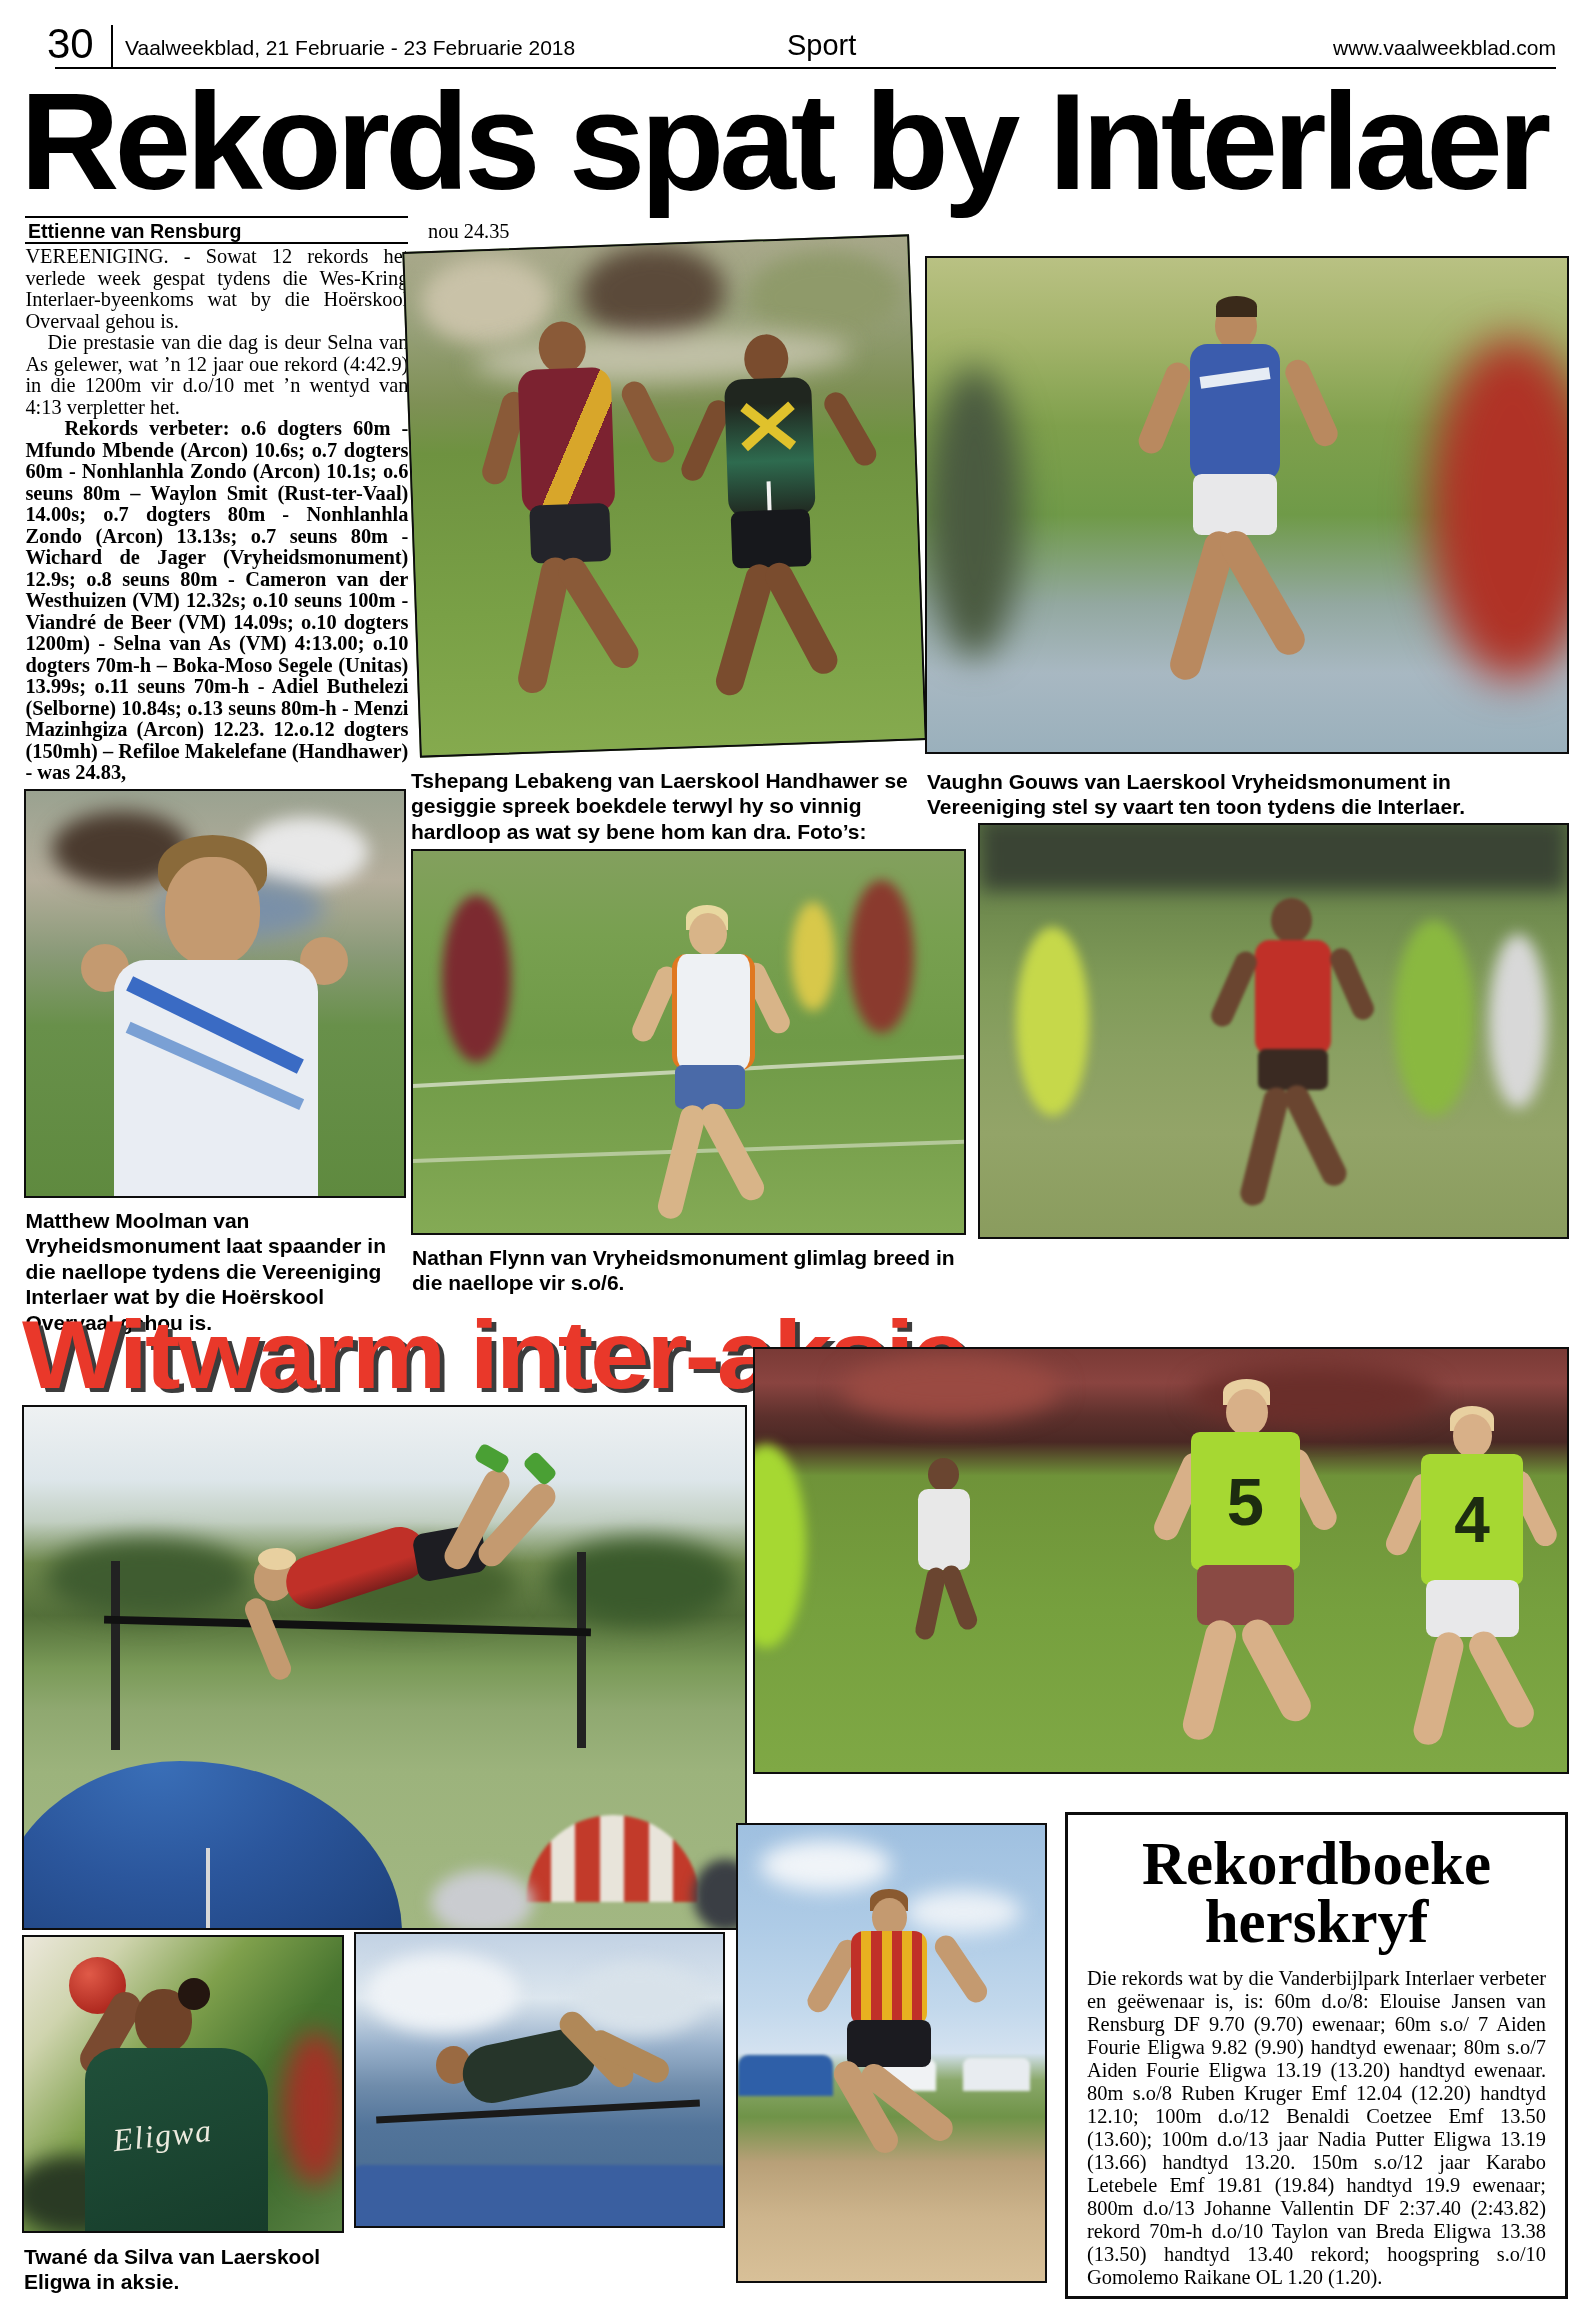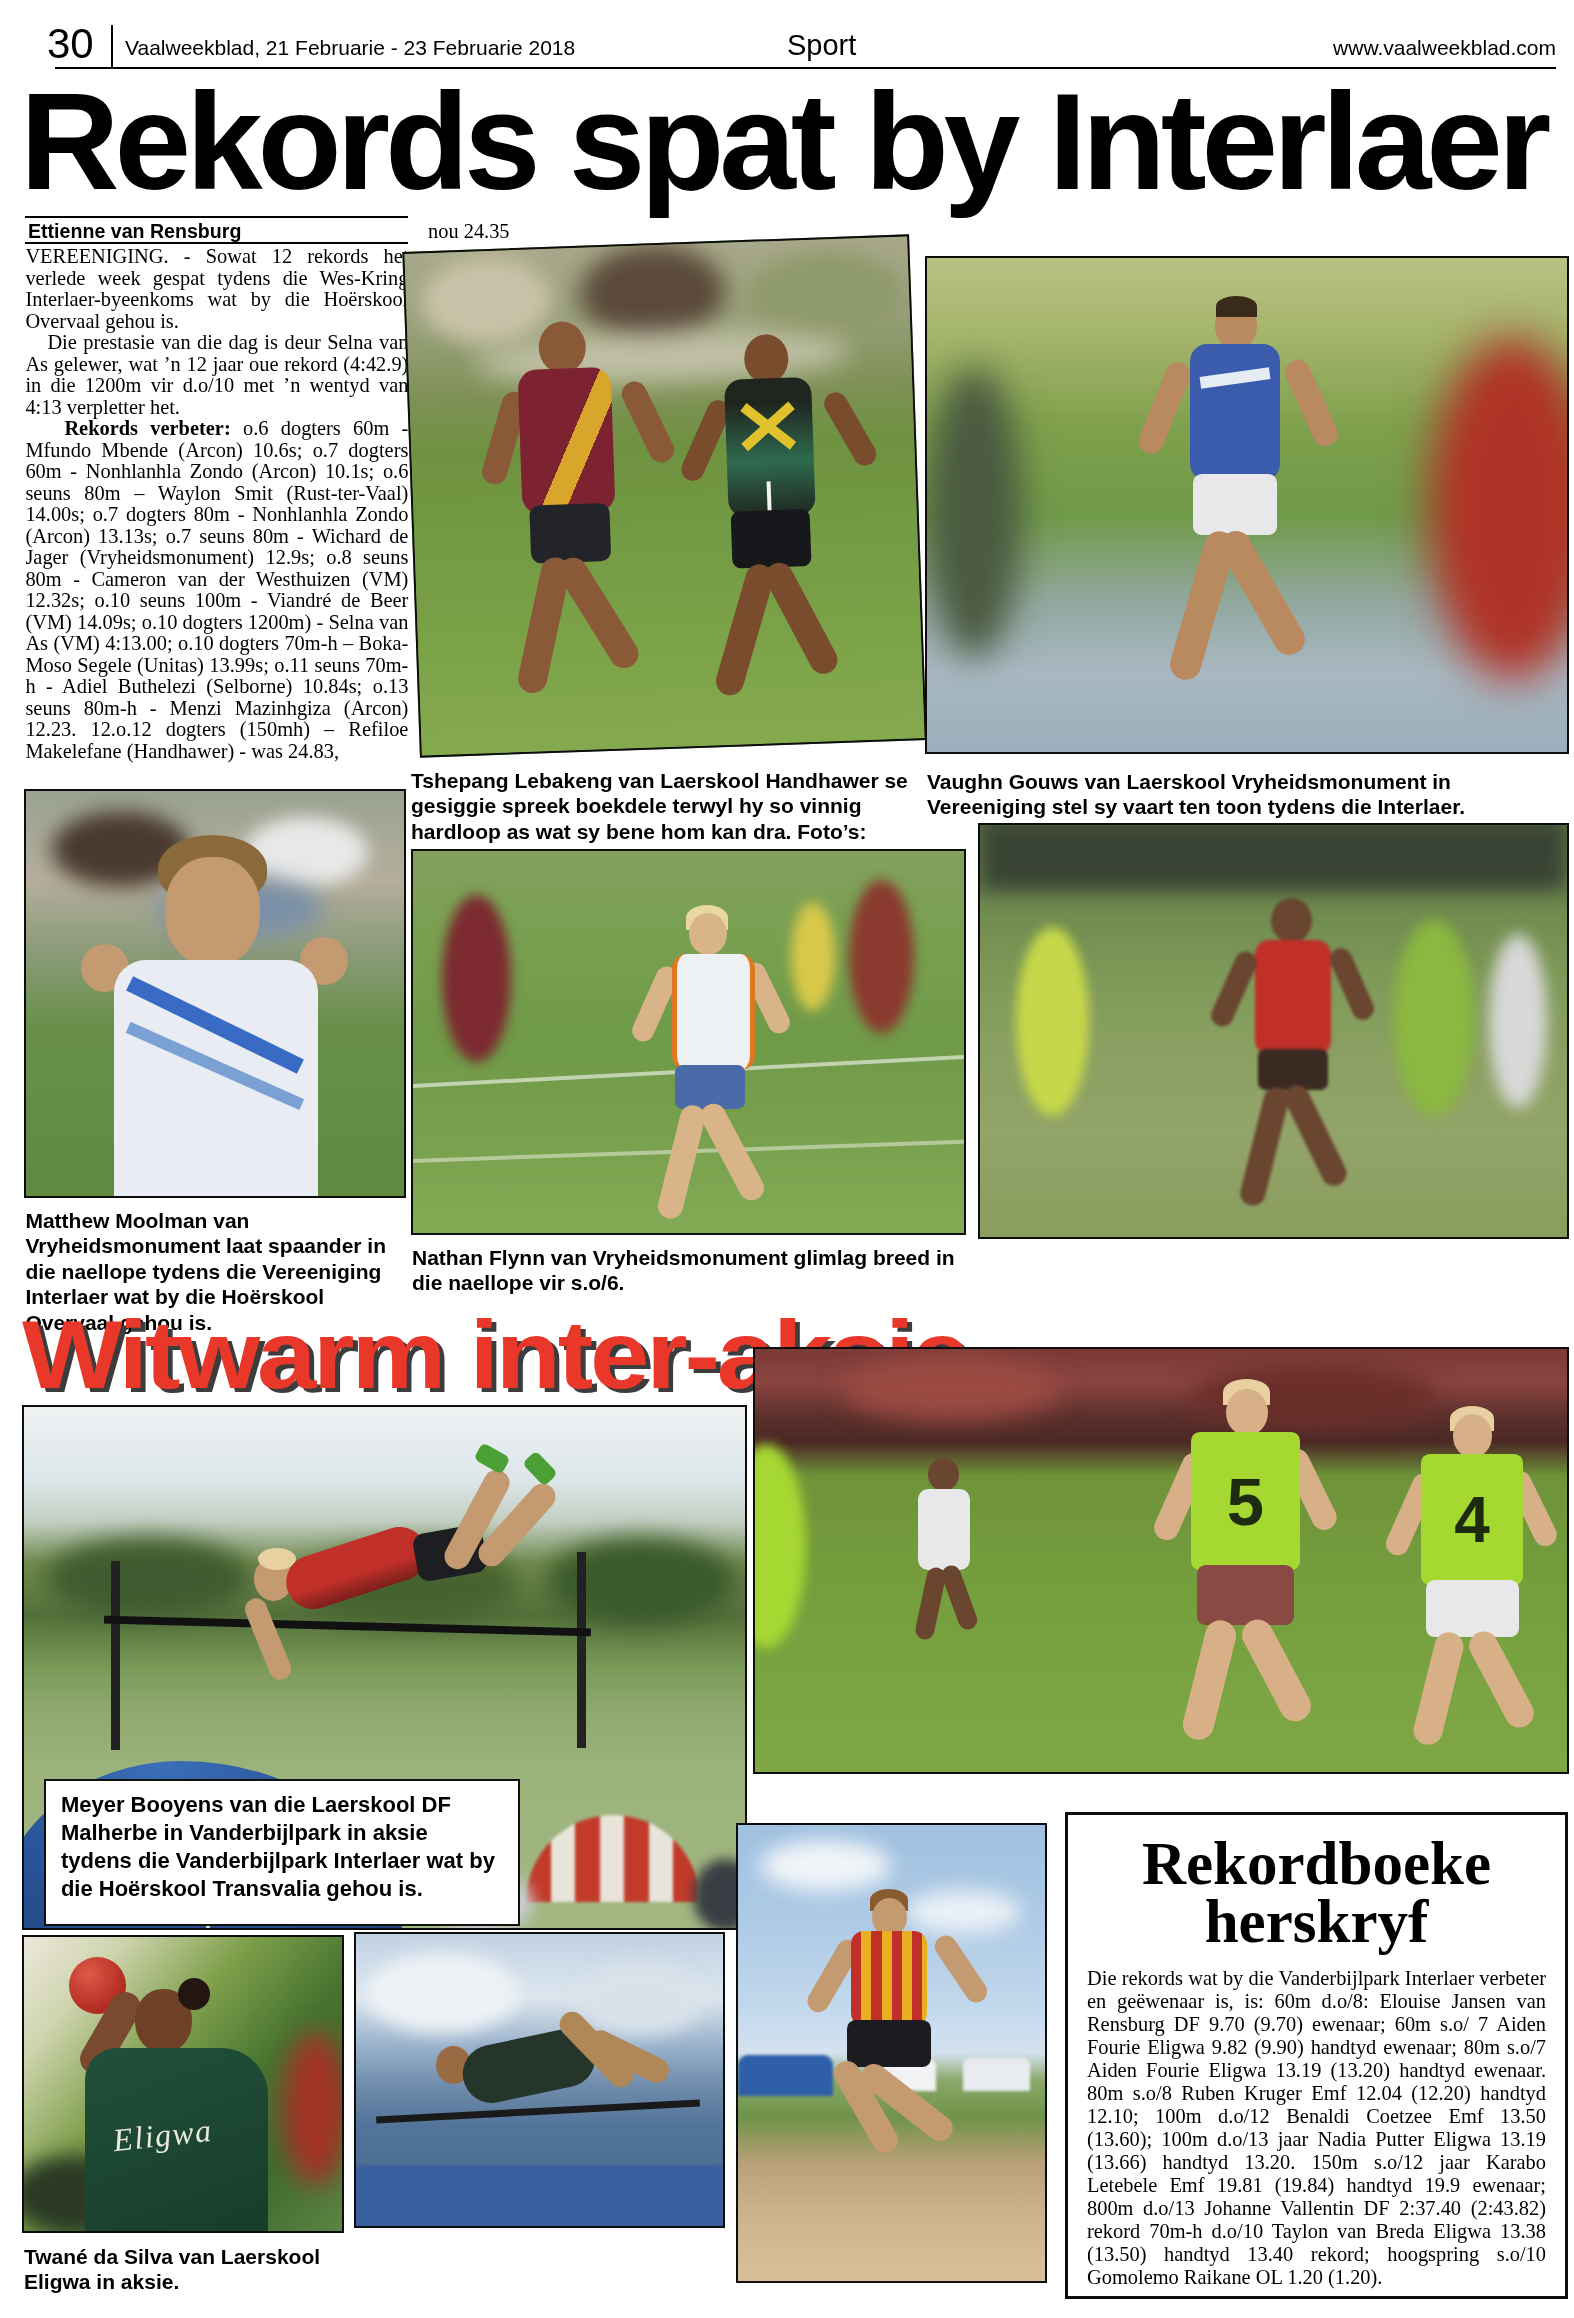--- a/index.html
+++ b/index.html
@@ -22,21 +22,21 @@
                    text-shadow:4.4px 3.6px 0 #3c3c3c;}
   
   #byline-rule-top{left:25.4px;top:216px;width:383px;height:2.2px;background:#000;}
   #byline{left:28px;top:220px;font-size:19.6px;font-weight:bold;}
   #byline-rule-bottom{left:25.4px;top:242px;width:383px;height:2.2px;background:#000;}
   #continuation{left:428px;top:220px;font-size:20.4px;}
   #col1{left:25.4px;top:246px;width:383px;font-family:"Liberation Serif",serif;
         font-size:20.4px;line-height:21.5px;text-align:justify;}
   #col1 p{margin:0;}
   .ind{text-indent:22px;}
-  .ind2{text-indent:39px;}
+  .ind2{text-indent:39px;font-weight:bold;}
   
   .ph{position:absolute;border:2.9px solid #0d0d0d;overflow:hidden;background:#7a9b5a;}
   .blob{position:absolute;border-radius:50%;}
   .part{position:absolute;}
   
   .caption{position:absolute;font-weight:bold;font-size:21px;line-height:25.4px;color:#000;}
   #caption-johan{left:8.7px;top:329px;width:640px;font-weight:bold;font-size:21px;
                  line-height:30px;color:#101408;}
   .whitebox{position:absolute;background:#fff;border:2.2px solid #111;}
   .whitebox .wtext{margin:10.2px 14.5px;font-weight:bold;font-size:22px;line-height:28px;}
@@ -234,23 +234,20 @@
       <div class="part" style="left:262px;top:-13px;width:26px;height:102px;background:#c49a70;border-radius:13px;transform:rotate(42deg);"></div>
       <div class="part" style="left:234px;top:-38px;width:32px;height:19px;background:#4aa034;border-radius:5.8px;transform:rotate(30deg);"></div>
       <div class="part" style="left:282px;top:-28px;width:32px;height:19px;background:#4aa034;border-radius:5.8px;transform:rotate(46deg);"></div>
       <div class="part" style="left:14.5px;top:109px;width:22px;height:86px;background:#c49a70;border-radius:11px;transform:rotate(-22deg);"></div>
     </div>
     <div class="part" style="left:-29px;bottom:-22px;width:407px;height:189px;background:radial-gradient(ellipse at 40% 0,#3a6fb8 0%,#2b569c 45%,#1d3f78 100%);border-radius:50% 60% 0 0/95% 100% 0 0;"></div>
     <div class="part" style="left:182px;bottom:0;width:4.4px;height:80px;background:#d8d8d8;"></div>
     <div class="part" style="left:502px;bottom:26px;width:174px;height:87px;background:repeating-linear-gradient(90deg,#c23a2a 0 25px,#e8e4da 25px 49px);border-radius:87px 87px 0 0;filter:blur(1.5px);"></div>
     <div class="blob" style="left:407px;bottom:-7.3px;width:102px;height:65px;background:#caccd0;filter:blur(7.3px);"></div>
     <div class="blob" style="left:669px;bottom:-4.4px;width:65px;height:73px;background:#3a3e44;filter:blur(5.8px);"></div>
-    <div class="whitebox" style="left:20.4px;top:372px;width:472px;height:143px;">
-      <div class="wtext">Meyer Booyens van die Laerskool DF Malherbe in Vanderbijlpark in aksie tydens die Vanderbijlpark Interlaer wat by die Hoërskool Transvalia gehou is.</div>
-    </div>
   </div>
 
   <div class="abs" id="record-box">
     <div class="rhead">Rekordboeke</div>
     <div class="rhead" style="margin-top:0;">herskryf</div>
     <div id="record-body">Die rekords wat by die Vanderbijlpark Interlaer verbeter en geëwenaar is, is: 60m d.o/8: Elouise Jansen van Rensburg DF 9.70 (9.70) ewenaar; 60m s.o/ 7 Aiden Fourie Eligwa 9.82 (9.90) handtyd ewenaar; 80m s.o/7 Aiden Fourie Eligwa 13.19 (13.20) handtyd ewenaar. 80m s.o/8 Ruben Kruger Emf 12.04 (12.20) handtyd 12.10; 100m d.o/12 Benaldi Coetzee Emf 13.50 (13.60); 100m d.o/13 jaar Nadia Putter Eligwa 13.19 (13.66) handtyd 13.20. 150m s.o/12 jaar Karabo Letebele Emf 19.81 (19.84) handtyd 19.9 ewenaar; 800m d.o/13 Johanne Vallentin DF 2:37.40 (2:43.82) rekord 70m-h d.o/10 Taylon van Breda Eligwa 13.38 (13.50) handtyd 13.40 rekord; hoogspring s.o/10 Gomolemo Raikane OL 1.20 (1.20).</div>
   </div>
 
   <div class="ph" style="left:736px;top:1823px;width:307px;height:456px;">
     <div class="part" style="inset:0;background:linear-gradient(180deg,#9fc0e0 0%,#aecbe6 22%,#c2d8ec 40%,#d4e2f0 50%,#8aa86a 56%,#6f9348 64%,#b8a078 74%,#cdb48c 86%,#d8c098 100%);"></div>

